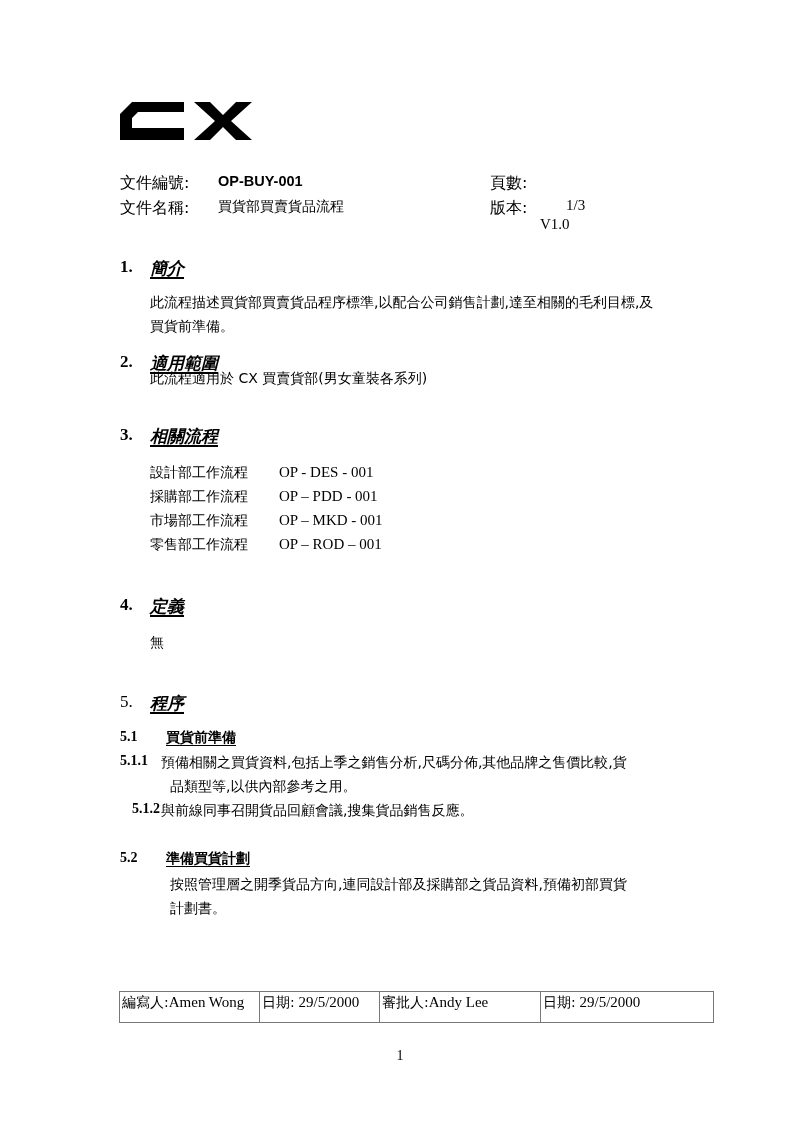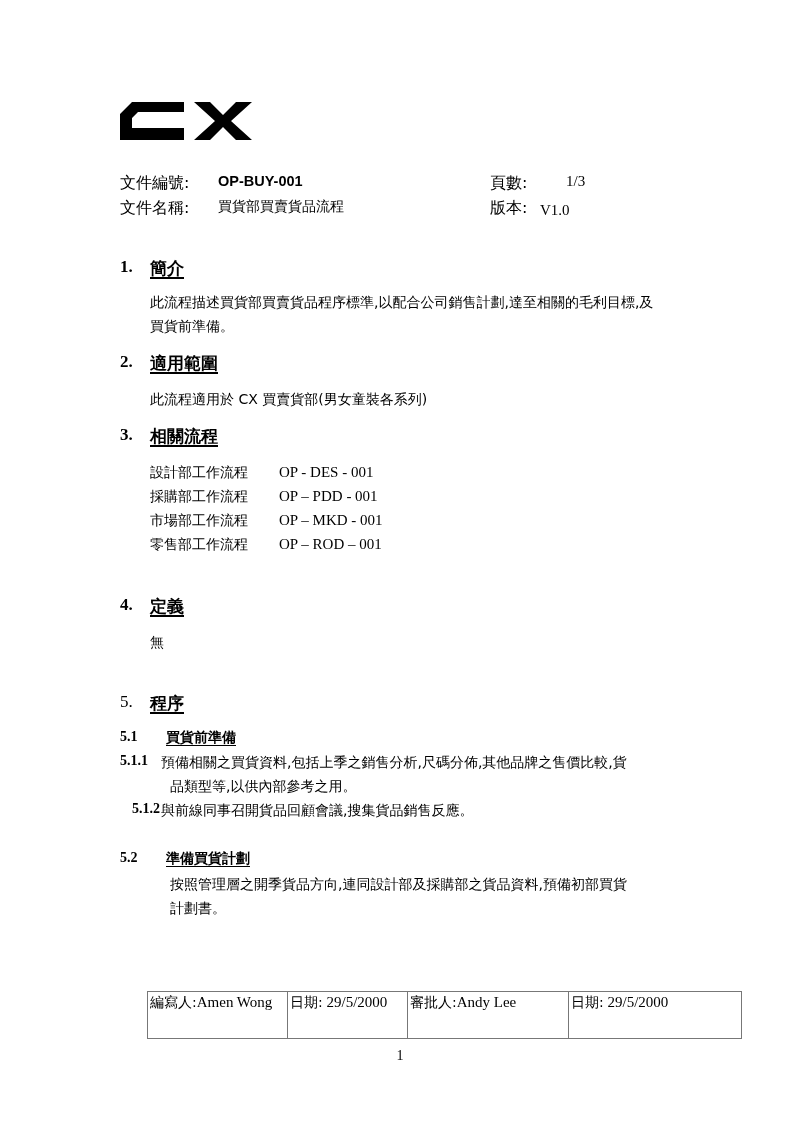--- a/index.html
+++ b/index.html
@@ -9,21 +9,21 @@
     }
     body {
       width: 800px;
       height: 1132px;
       position: relative;
       overflow: hidden;
       font-family: "DejaVu Sans", sans-serif;
       color: #000;
     }
     .abs { position: absolute; white-space: nowrap; }
-    .serif { font-family: "Liberation Serif", "DejaVu Serif", serif; }
+    .serif { font-family: "Liberation Serif", "DejaVu Serif", serif; margin-top: 24px; }
 
     
     .logo {
       position: absolute;
       left: 120px;
       top: 102px;
       width: 132px;
       height: 38px;
     }
 
@@ -37,20 +37,21 @@
       font-family: "Liberation Serif", serif;
       font-weight: bold;
       font-size: 17px;
     }
     .sec-title {
       font-weight: bold;
       font-size: 17px;
       text-decoration: underline;
       text-underline-offset: 3px;
       text-decoration-thickness: 1.5px;
+      font-style: italic;
     }
     .body-text {
       font-size: 14px;
       line-height: 24px;
     }
     .flow-row {
       font-size: 14px;
       height: 24px;
       line-height: 24px;
     }
@@ -68,24 +69,23 @@
       text-decoration: underline;
       text-underline-offset: 3px;
     }
 
     
     .sign-table {
       position: absolute;
       left: 119px;
       top: 991px;
       width: 594px;
-      height: 48px;
+      height: 32px;
       border-collapse: collapse;
       table-layout: fixed;
-      margin-left: 28px;
     }
     .sign-table td {
       border: 1px solid #777;
       vertical-align: top;
       padding: 2px 2px;
       font-size: 14px;
       white-space: nowrap;
       overflow: hidden;
     }
     .sign-table .latin { font-family: "Liberation Serif", serif; font-size: 15px; }
@@ -111,30 +111,30 @@
 </svg>
 
 <div class="abs meta-label" style="left:120px; top:173px;">文件編號:</div>
 <div class="abs meta-code" style="left:218px; top:173px;">OP-BUY-001</div>
 <div class="abs meta-label" style="left:490px; top:173px;">頁數:</div>
 <div class="abs meta-val serif" style="left:566px; top:173px; font-size:15px;">1/3</div>
 
 <div class="abs meta-label" style="left:120px; top:198px;">文件名稱:</div>
 <div class="abs meta-val" style="left:218px; top:198px;">買貨部買賣貨品流程</div>
 <div class="abs meta-label" style="left:490px; top:198px;">版本:</div>
-<div class="abs meta-val serif" style="left:540px; top:202px; font-size:15px;">V1.0</div>
+<div class="abs meta-val serif" style="left:540px; top:192px; font-size:15px;">V1.0</div>
 
 <div class="abs sec-num" style="left:120px; top:257px;">1.</div>
 <div class="abs sec-title" style="left:150px; top:257px;">簡介</div>
 <div class="abs body-text" style="left:150px; top:290px;">此流程描述買貨部買賣貨品程序標準,以配合公司銷售計劃,達至相關的毛利目標,及</div>
 <div class="abs body-text" style="left:150px; top:314px;">買貨前準備。</div>
 
 <div class="abs sec-num" style="left:120px; top:352px;">2.</div>
 <div class="abs sec-title" style="left:150px; top:352px;">適用範圍</div>
-<div class="abs body-text" style="left:150px; top:387px;">此流程適用於 CX 買賣貨部(男女童裝各系列)</div>
+<div class="abs body-text" style="left:150px; top:366px;">此流程適用於 CX 買賣貨部(男女童裝各系列)</div>
 
 <div class="abs sec-num" style="left:120px; top:425px;">3.</div>
 <div class="abs sec-title" style="left:150px; top:425px;">相關流程</div>
 
 <div class="abs" style="left:150px; top:460px;">
   <div class="flow-row">
     <span class="flow-name">設計部工作流程</span><span class="flow-code">OP - DES - 001</span>
   </div>
   <div class="flow-row">
     <span class="flow-name">採購部工作流程</span><span class="flow-code">OP – PDD - 001</span>

